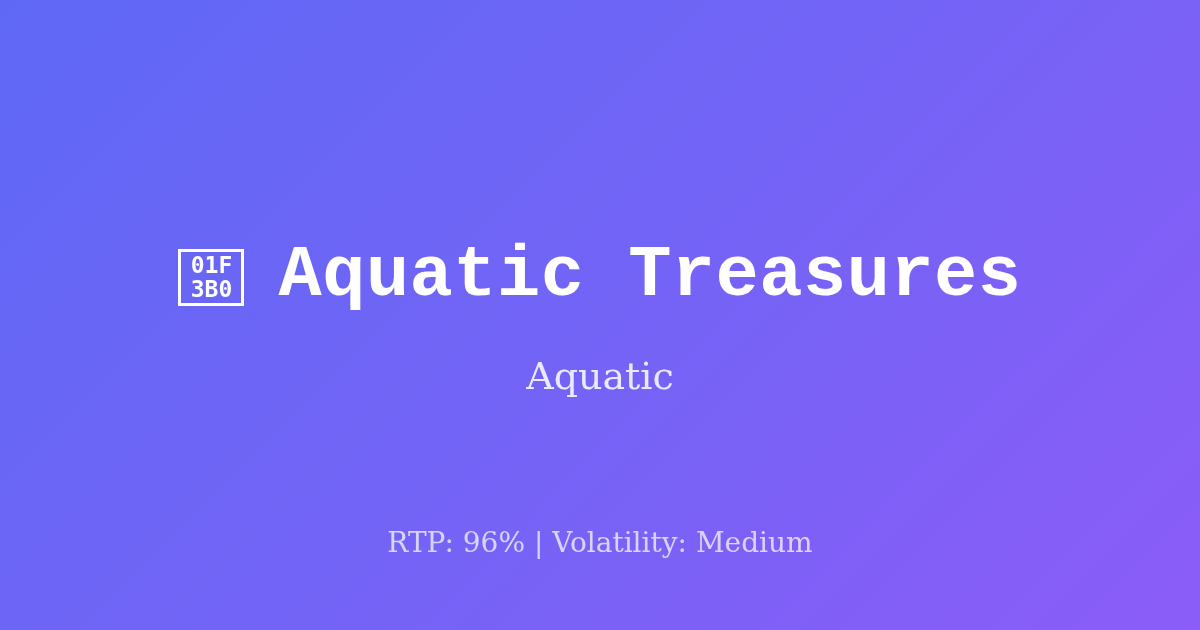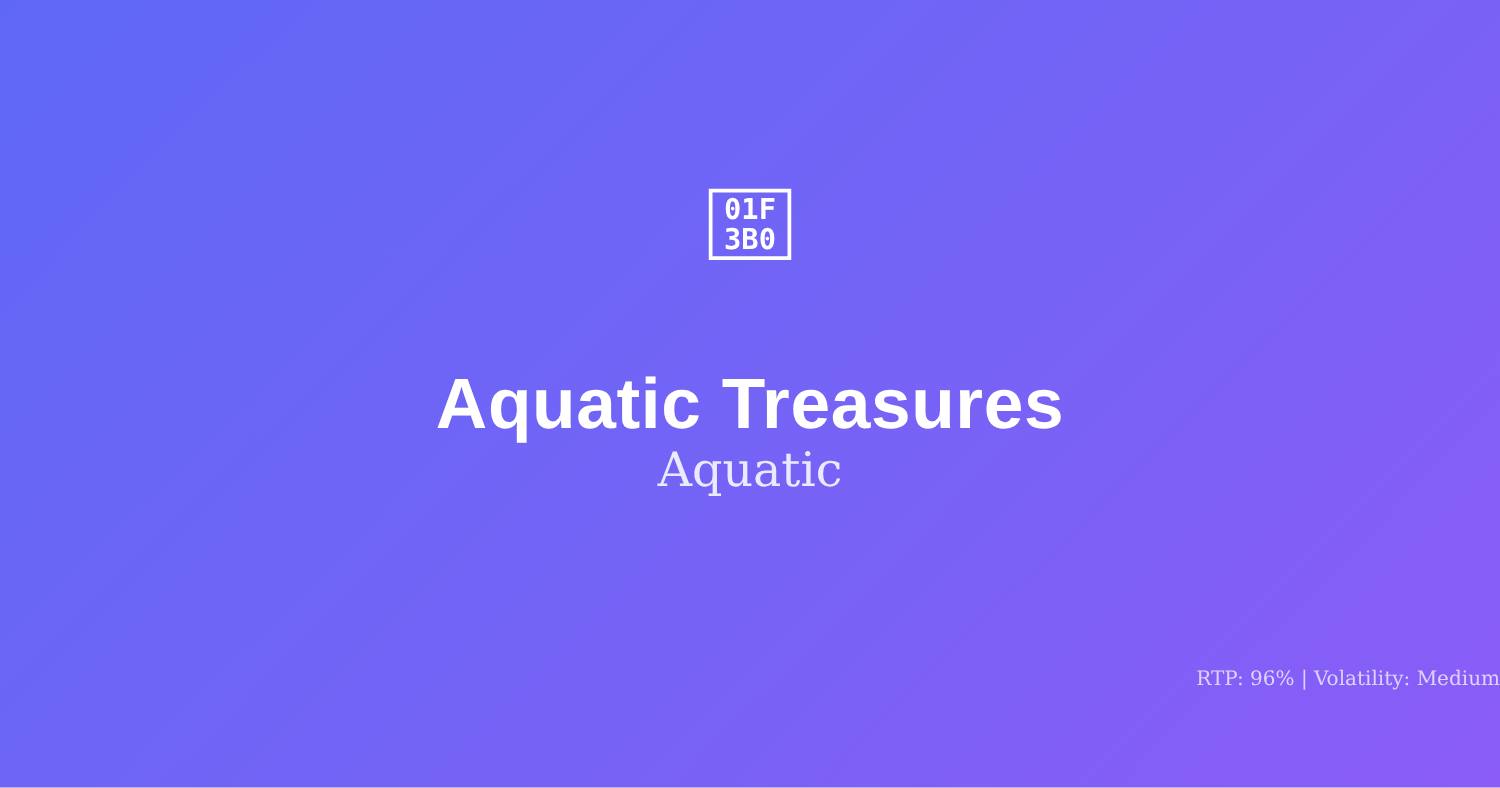--- a/index.html
+++ b/index.html
@@ -32,21 +32,21 @@
     left: 0;
     right: 0;
     top: 232px;
     display: flex;
     flex-direction: column;
     align-items: center;
   }
 
   .title-row {
     display: flex;
-    flex-direction: column;
+    flex-direction: row;
     align-items: center;
     justify-content: center;
     gap: 34px;
     height: 88px;
   }
 
   
   .tofu {
     width: 66px;
     height: 57px;
@@ -64,23 +64,23 @@
     font-family: "DejaVu Sans Mono", "Liberation Mono", monospace;
     font-size: 23px;
     line-height: 24px;
     font-weight: 700;
     color: #ffffff;
     letter-spacing: 0px;
     white-space: pre;
   }
 
   .title {
-    font-family: Liberation Sans, sans-serif;
+    font-family: Liberation Mono, monospace;
     font-weight: 700;
-    font-size: 57px;
+    font-size: 72px;
     line-height: 84px;
     color: #ffffff;
     white-space: nowrap;
     letter-spacing: 0.5px;
   }
 
   .subtitle {
     margin-top: 34px;
     font-family: "DejaVu Serif", "Liberation Serif", serif;
     font-weight: 400;
@@ -89,24 +89,24 @@
     color: rgba(255, 255, 255, 0.86);
     white-space: nowrap;
   }
 
   
   .footer-meta {
     position: absolute;
     left: 0;
     right: 0;
     top: 528px;
-    text-align: right;
+    text-align: center;
     font-family: "DejaVu Serif", "Liberation Serif", serif;
     font-weight: 400;
-    font-size: 16px;
+    font-size: 28px;
     line-height: 30px;
     color: rgba(255, 255, 255, 0.72);
     white-space: nowrap;
   }
 </style>
 </head>
 <body>
 
 <div class="card">
 

